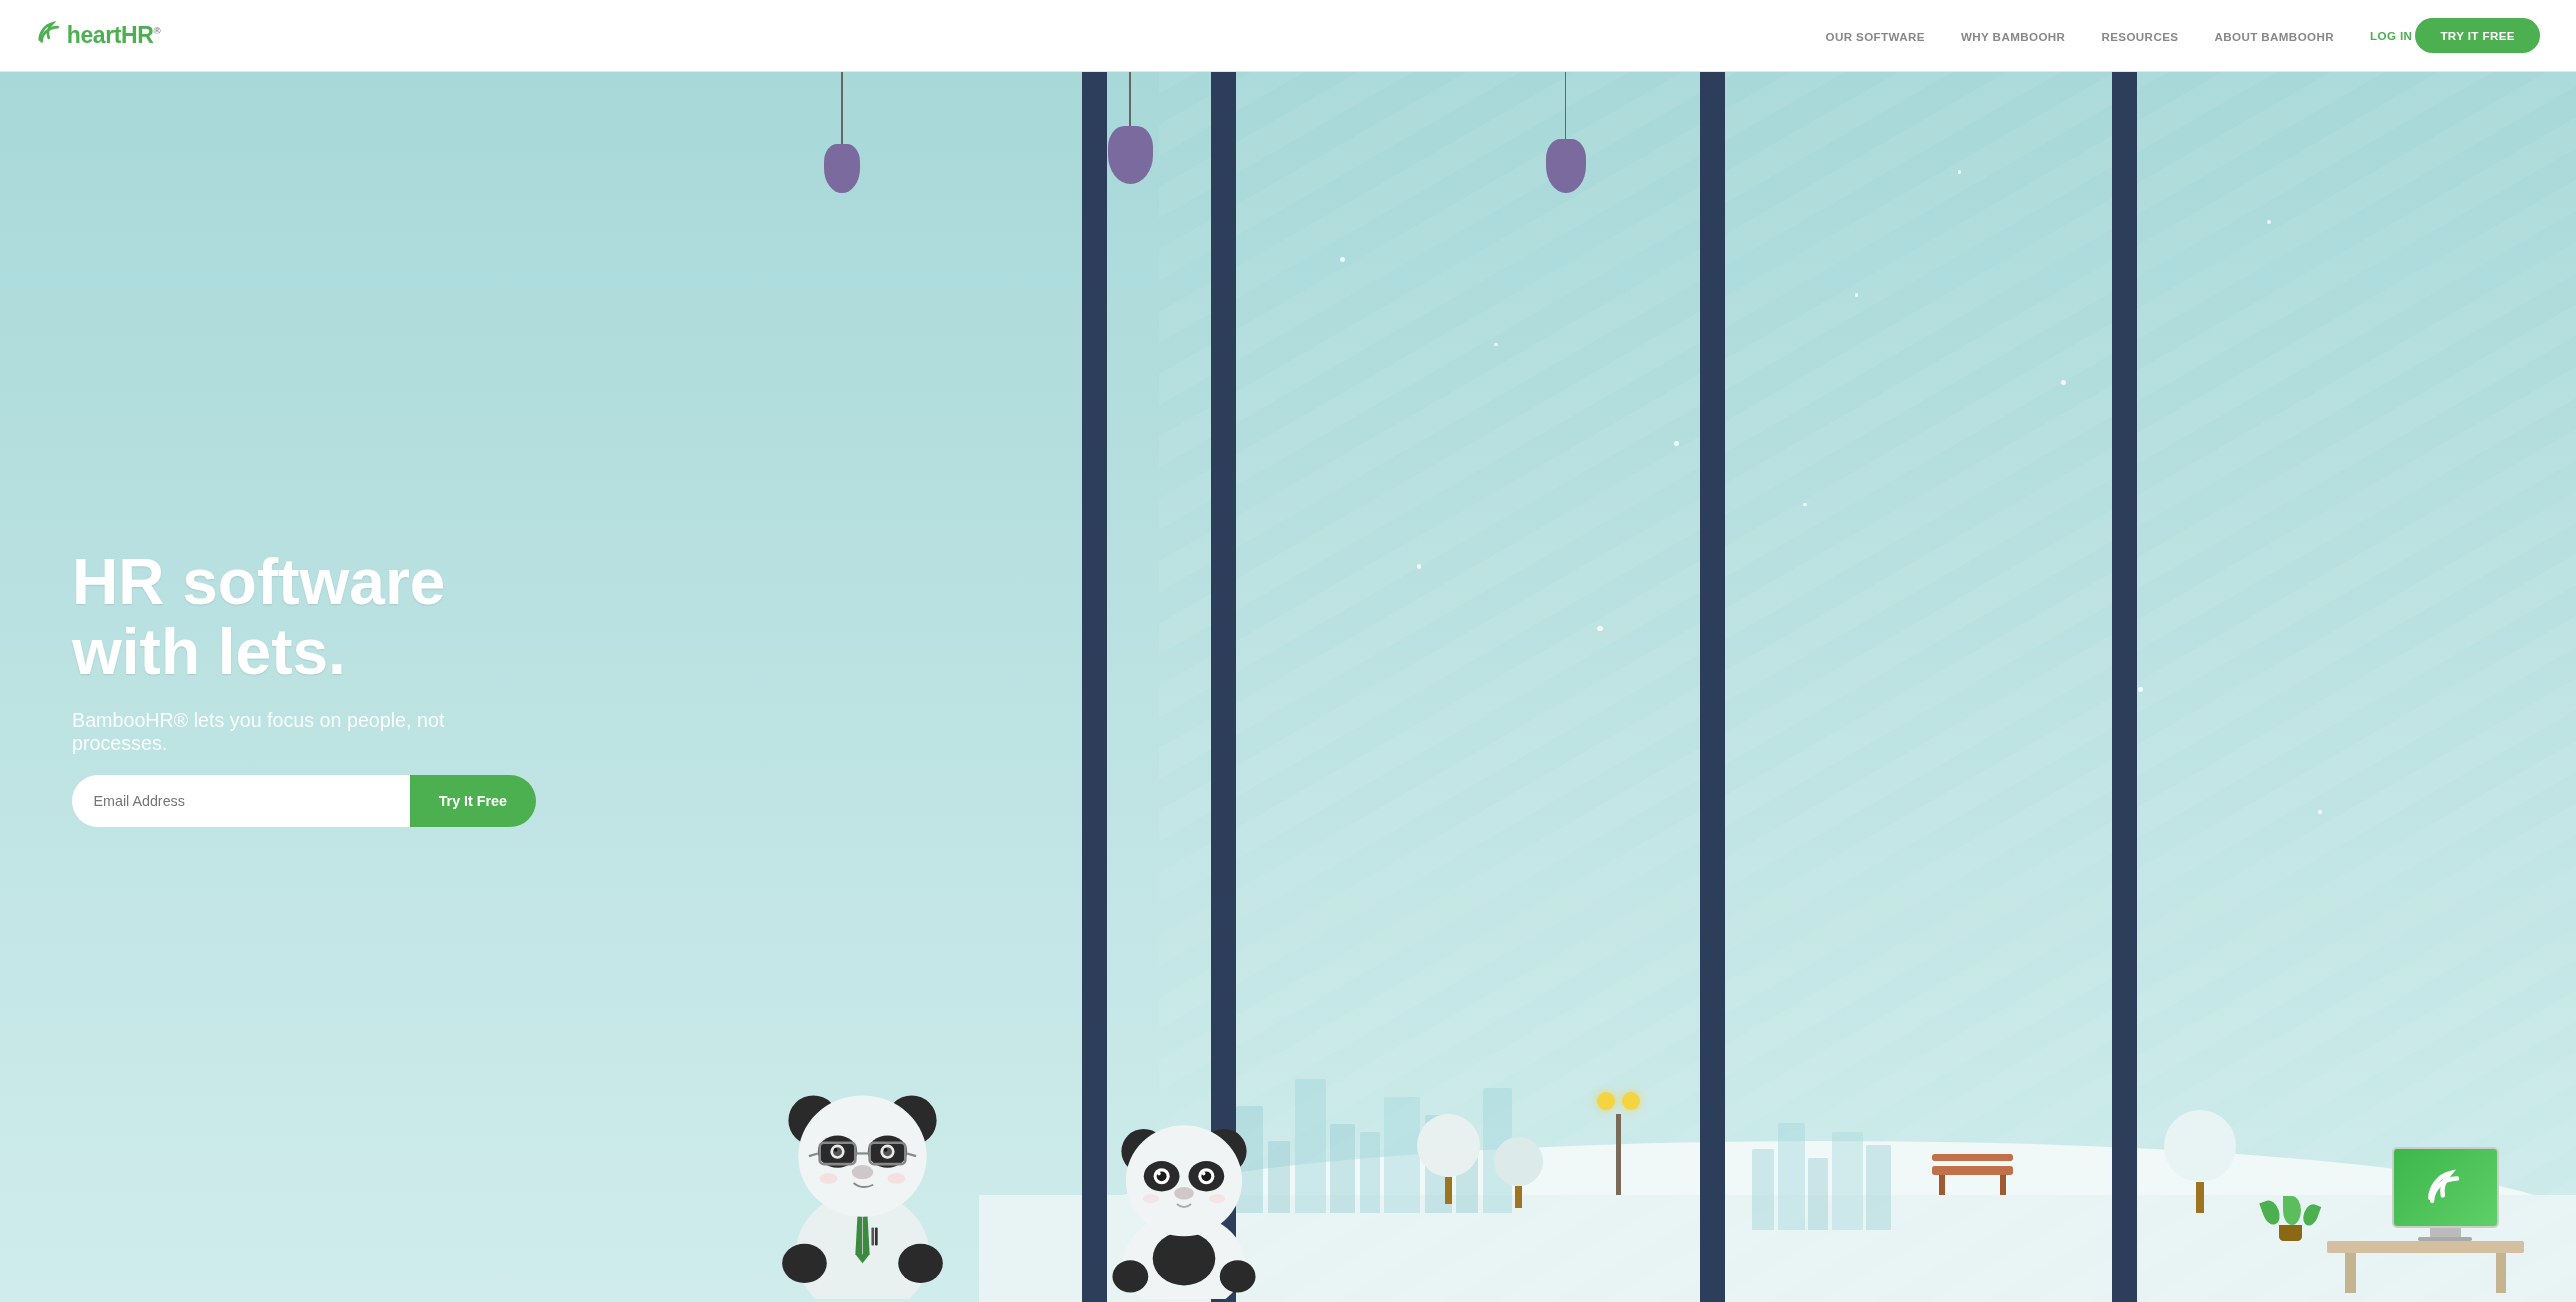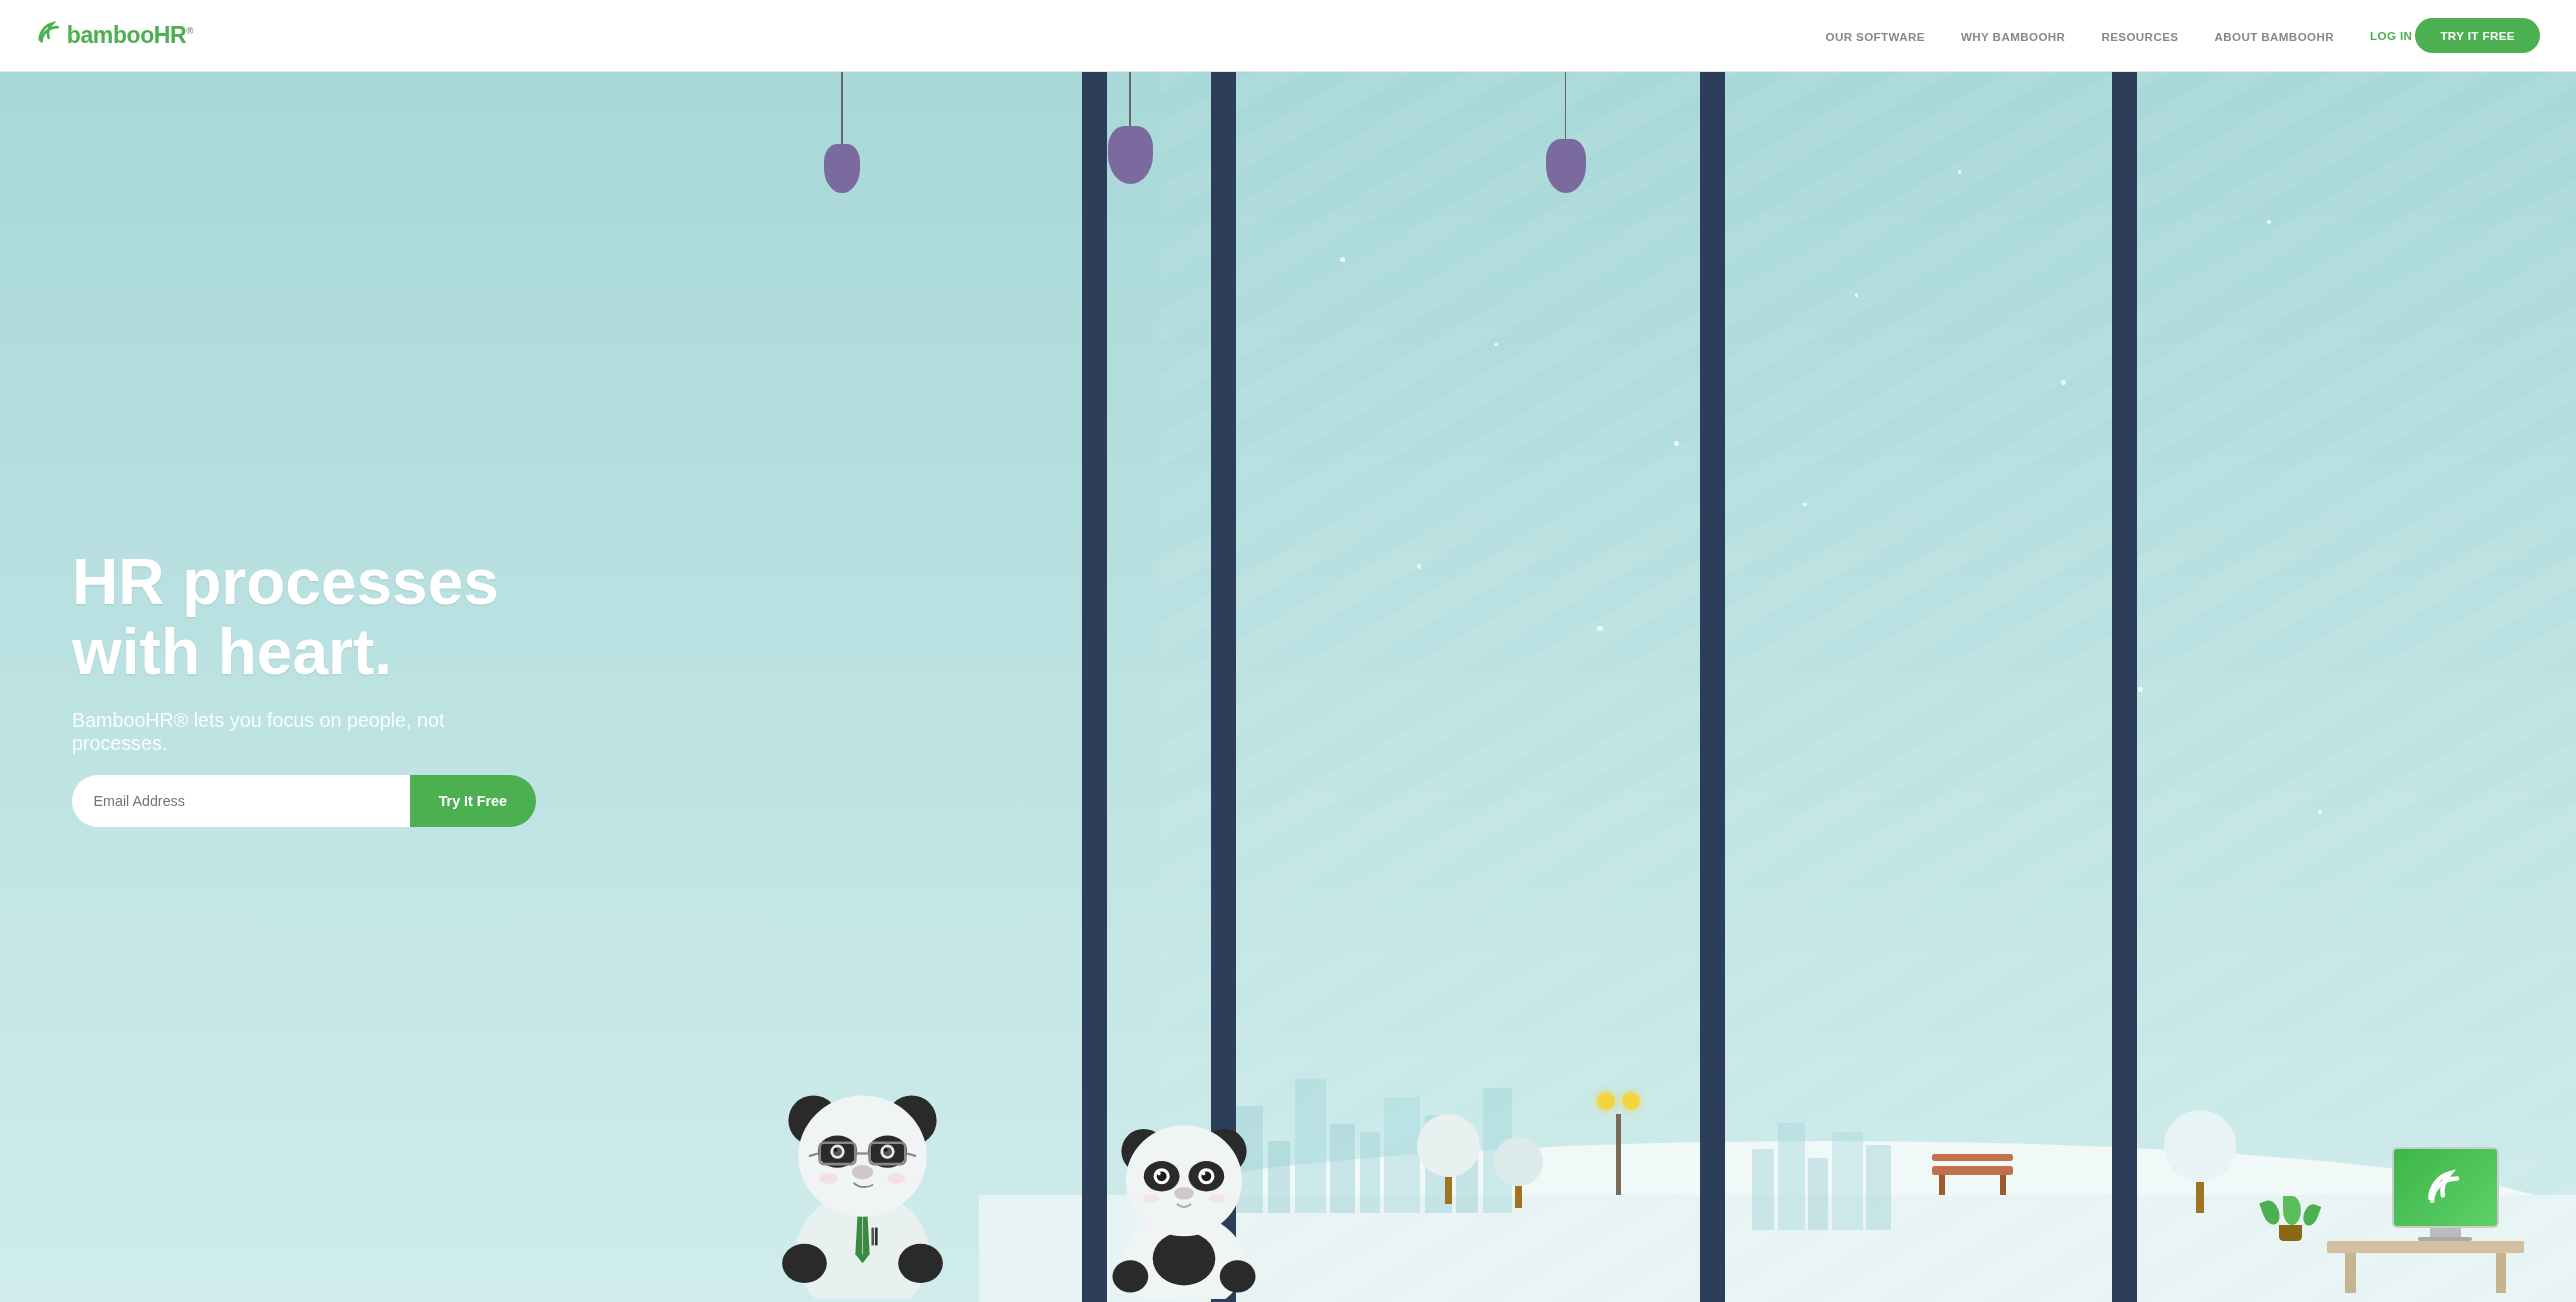--- a/index.html
+++ b/index.html
@@ -200,21 +200,21 @@
 
 <nav class="navbar">
   <div class="logo">
     <span class="logo-icon">
       <svg width="29" height="25" viewBox="0 0 32 28" fill="none">
         <path d="M4 22 C4 14 10 6 18 4 C14 8 12 14 14 20" stroke="#4caf50" stroke-width="3" fill="none" stroke-linecap="round"></path>
         <path d="M6 24 C6 16 14 8 24 8" stroke="#4caf50" stroke-width="3" fill="none" stroke-linecap="round"></path>
       </svg>
     </span>
     <span class="logo-text">
-      <span>bamboo</span><span style="color:#4caf50">HR</span><sup style="font-size:9.8px;color:#888;">®</sup>
+      <span>heart</span><span style="color:#4caf50">HR</span><sup style="font-size:9.8px;color:#888;">®</sup>
     </span>
   </div>
 
   <ul class="nav-links">
     <li><a href="#">OUR SOFTWARE</a></li>
     <li><a href="#">WHY BAMBOOHR</a></li>
     <li><a href="#">RESOURCES</a></li>
     <li><a href="#">ABOUT BAMBOOHR</a></li>
   </ul>
 
@@ -417,21 +417,21 @@
       <ellipse cx="85" cy="122" rx="11" ry="7" fill="#d0c8c8"></ellipse>
 
       <path d="M77 134 Q85 141 93 134" stroke="#aaa" stroke-width="2" fill="none"></path>
 
       <ellipse cx="48" cy="128" rx="9" ry="5" fill="rgba(255,180,180,0.25)"></ellipse>
       <ellipse cx="122" cy="128" rx="9" ry="5" fill="rgba(255,180,180,0.25)"></ellipse>
     </svg>
   </div>
 
   <div class="hero-content">
-    <h1 class="hero-headline">HR processes with heart.</h1>
+    <h1 class="hero-headline">HR software with lets.</h1>
     <p class="hero-subtext">BambooHR® lets you focus on people, not processes.</p>
     <div class="hero-form">
       <input type="email" class="email-input" placeholder="Email Address" style="">
       <button class="hero-try-btn">Try It Free</button>
     </div>
   </div>
 </section>
 
 
 </body></html>

